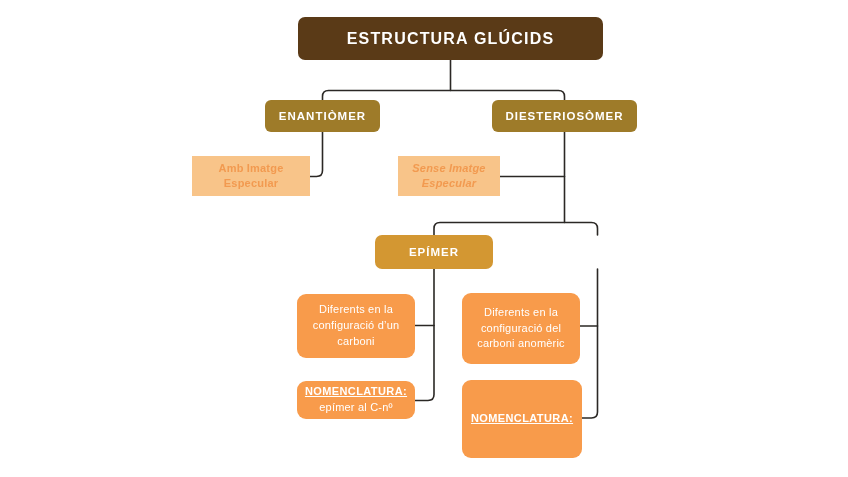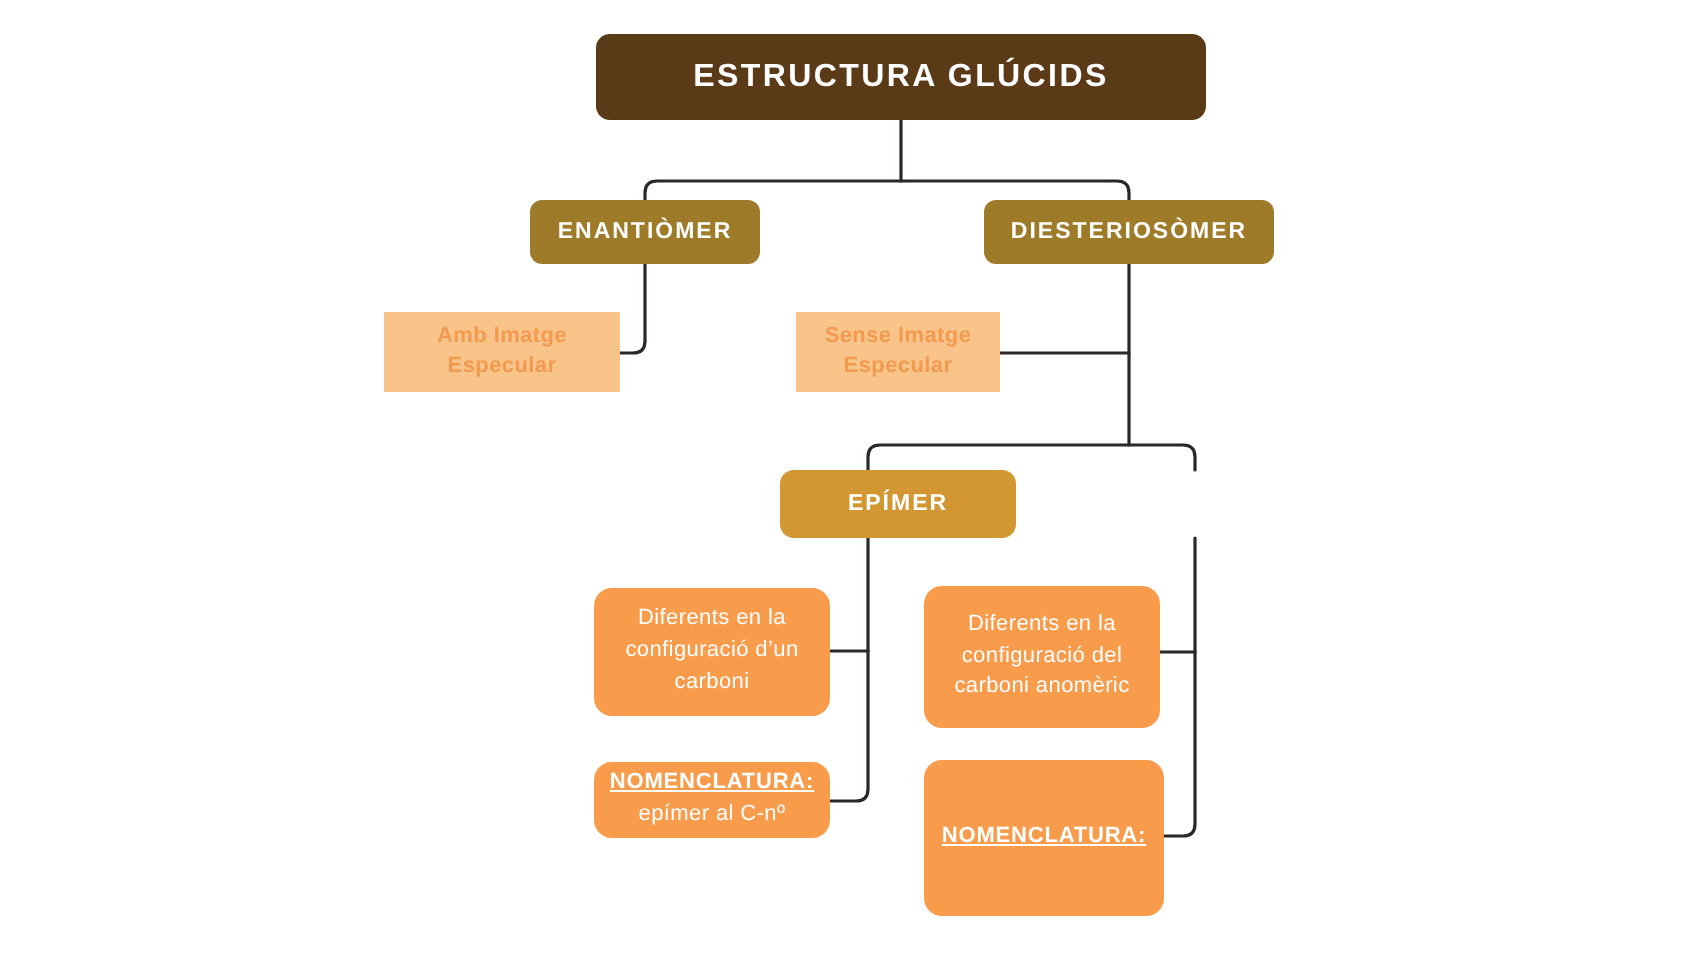--- a/index.html
+++ b/index.html
@@ -24,21 +24,20 @@
     fill: none;
     stroke: var(--line, #2b2825);
     stroke-width: 1.6;
     stroke-linecap: round;
   }
 
   .node {
     position: absolute;
     display: flex;
     flex-direction: column;
-    align-items: center;
     justify-content: center;
     text-align: center;
     white-space: pre-line;
   }
 
   .node-root {
     left: 298px; top: 17px; width: 305px; height: 43px;
     background: var(--dark-brown, #5a3a17);
     border-radius: 7px;
     color: #ffffff;
@@ -58,36 +57,35 @@
   .node-enantiomer     { left: 265px; top: 100px; width: 115px; height: 32px; }
   .node-diesteriosomer { left: 492px; top: 100px; width: 145px; height: 32px; }
 
   .node-amber {
     background: var(--amber, #d39732);
     border-radius: 7px;
     color: #ffffff;
     font-size: 11.5px;
     font-weight: bold;
     letter-spacing: 1px;
-    margin-left: 15px;
   }
   .node-epimer { left: 375px; top: 235px; width: 118px; height: 34px; }
   .node-anomer { left: 538px; top: 235px; width: 119px; height: 34px; }
 
   .node-peach {
     background: var(--peach, #f8c489);
     border-radius: 0;
     color: var(--peach-text, #f29a50);
     font-size: 11px;
     font-weight: bold;
     line-height: 1.4;
     letter-spacing: 0.2px;
   }
   .node-amb-imatge   { left: 192px; top: 156px; width: 118px; height: 40px; }
-  .node-sense-imatge { left: 398px; top: 156px; width: 102px; height: 40px; }
+  .node-sense-imatge { left: 398px; top: 156px; width: 102px; height: 40px; font-style: italic; }
 
   .node-orange {
     background: var(--orange, #f89b4b);
     border-radius: 9px;
     color: #ffffff;
     font-size: 11px;
     font-weight: 500;
     line-height: 1.45;
     letter-spacing: 0.2px;
   }

